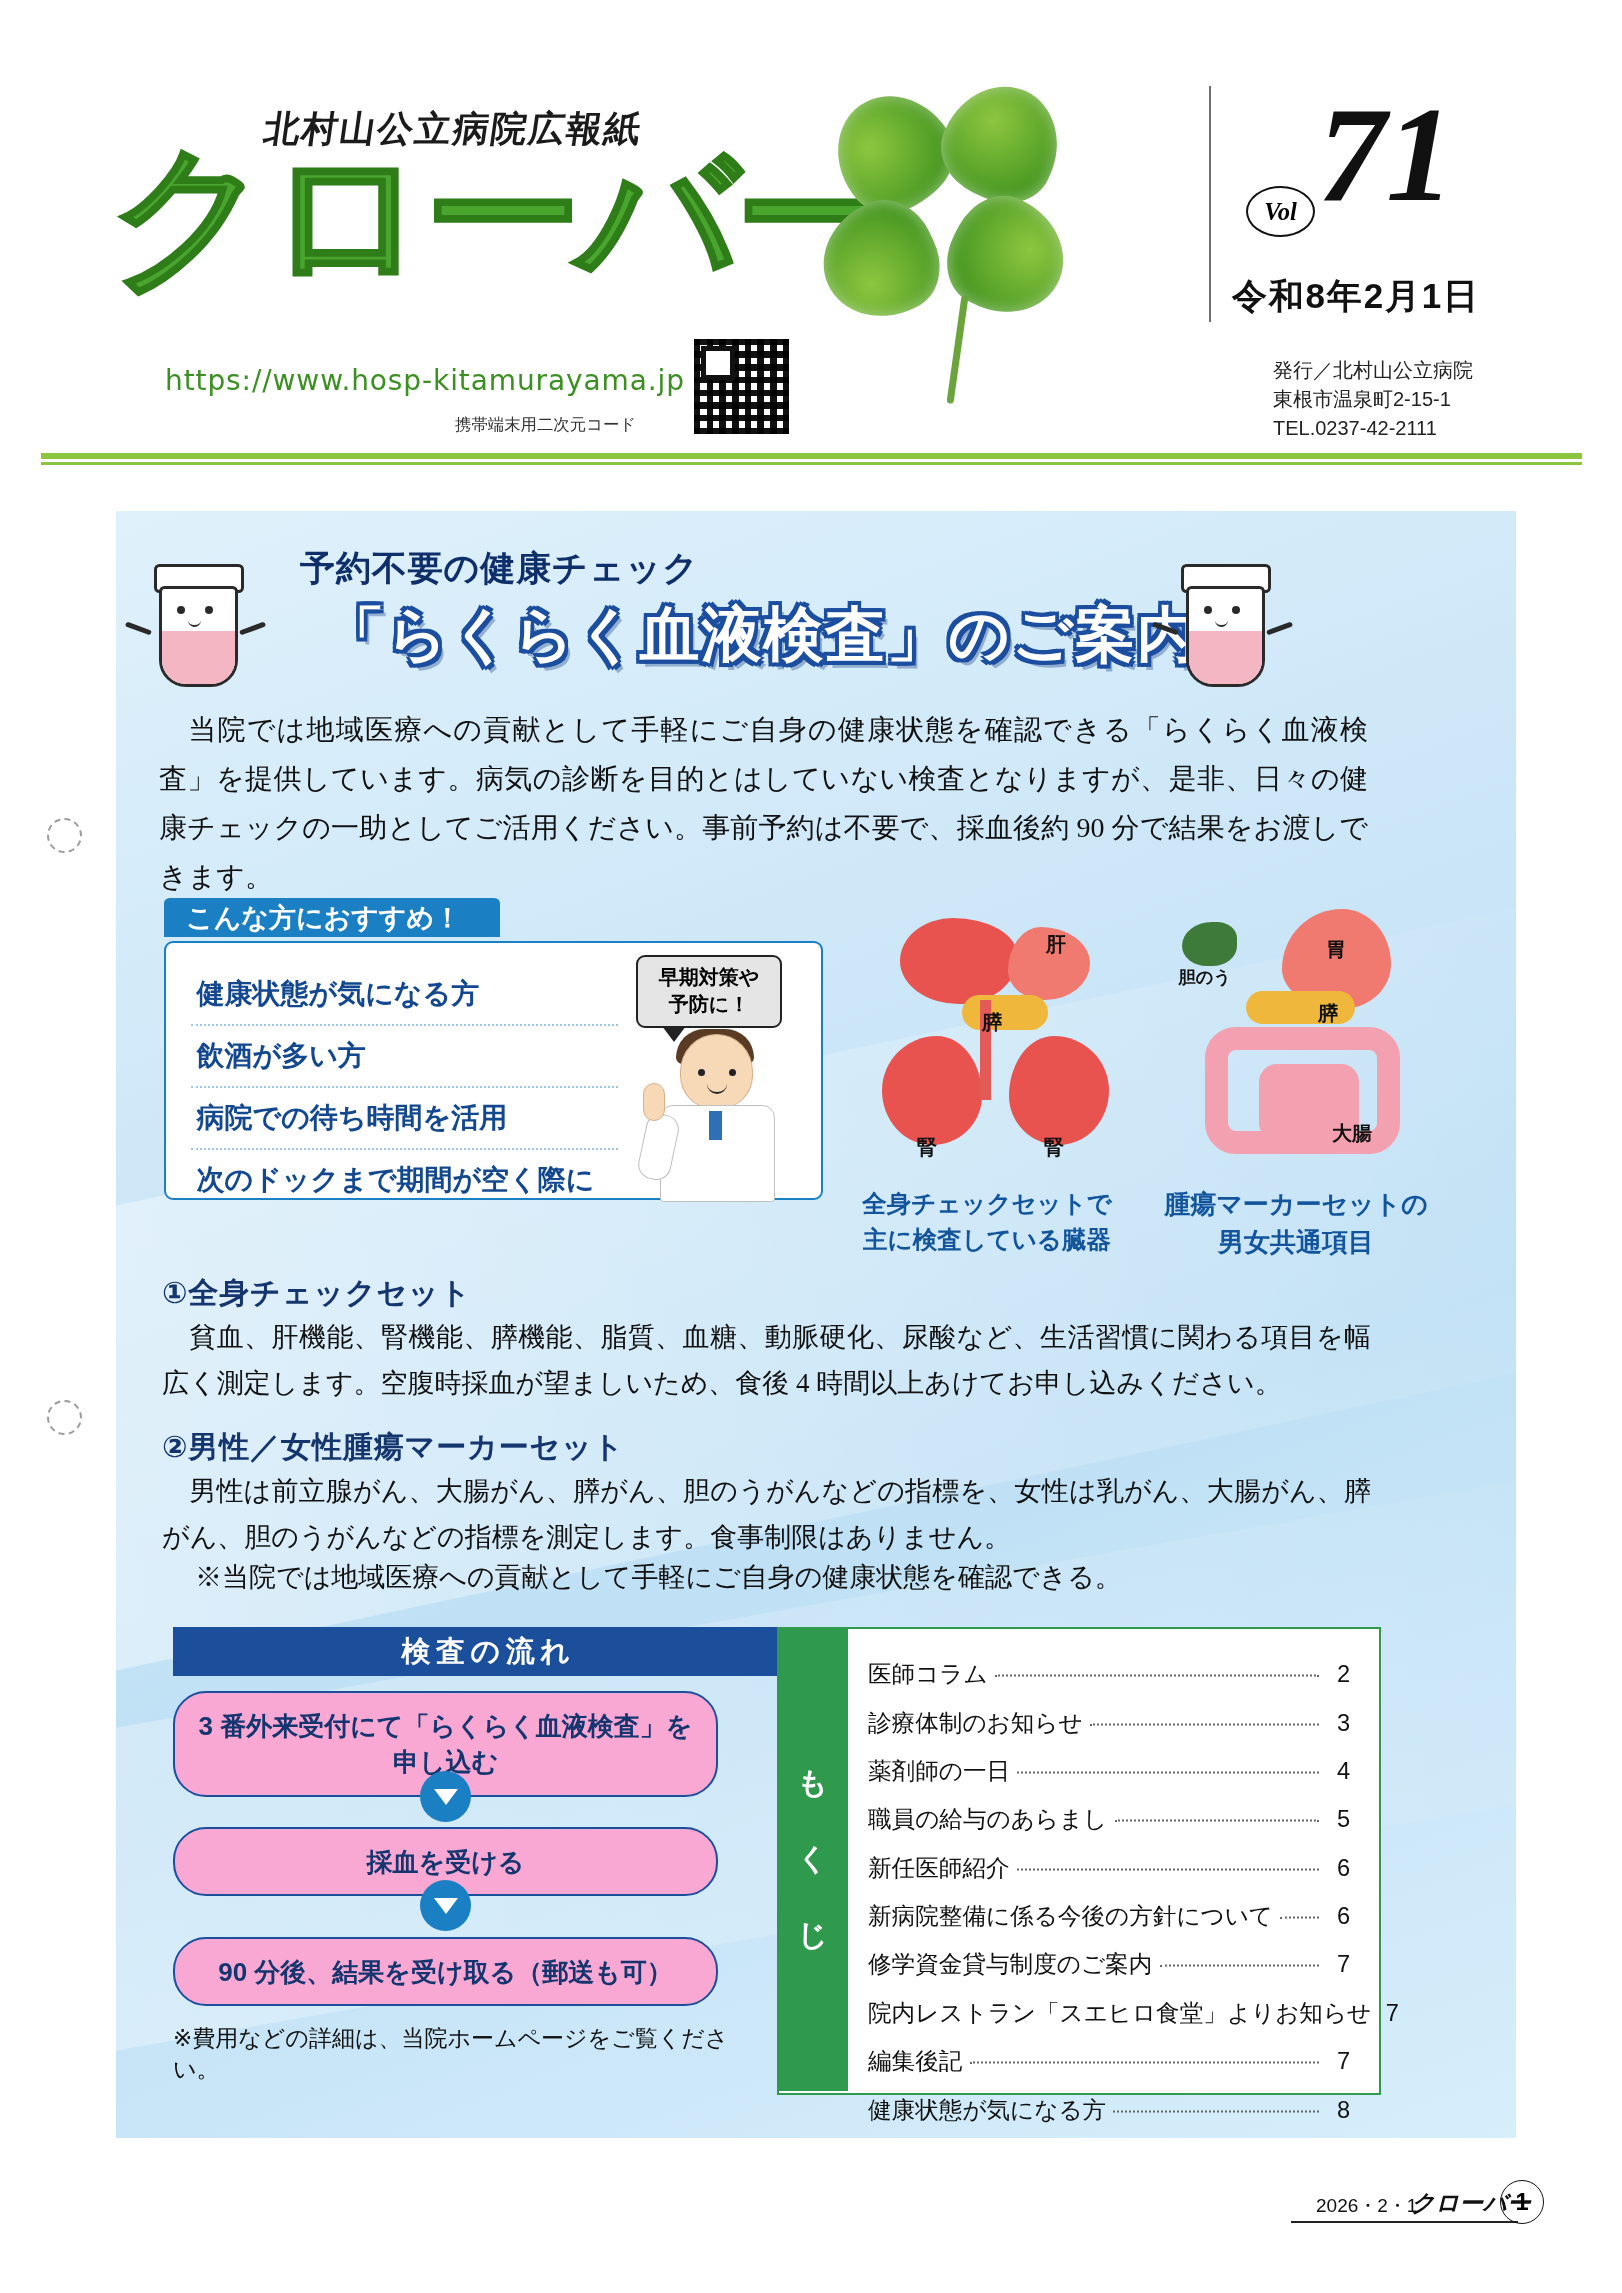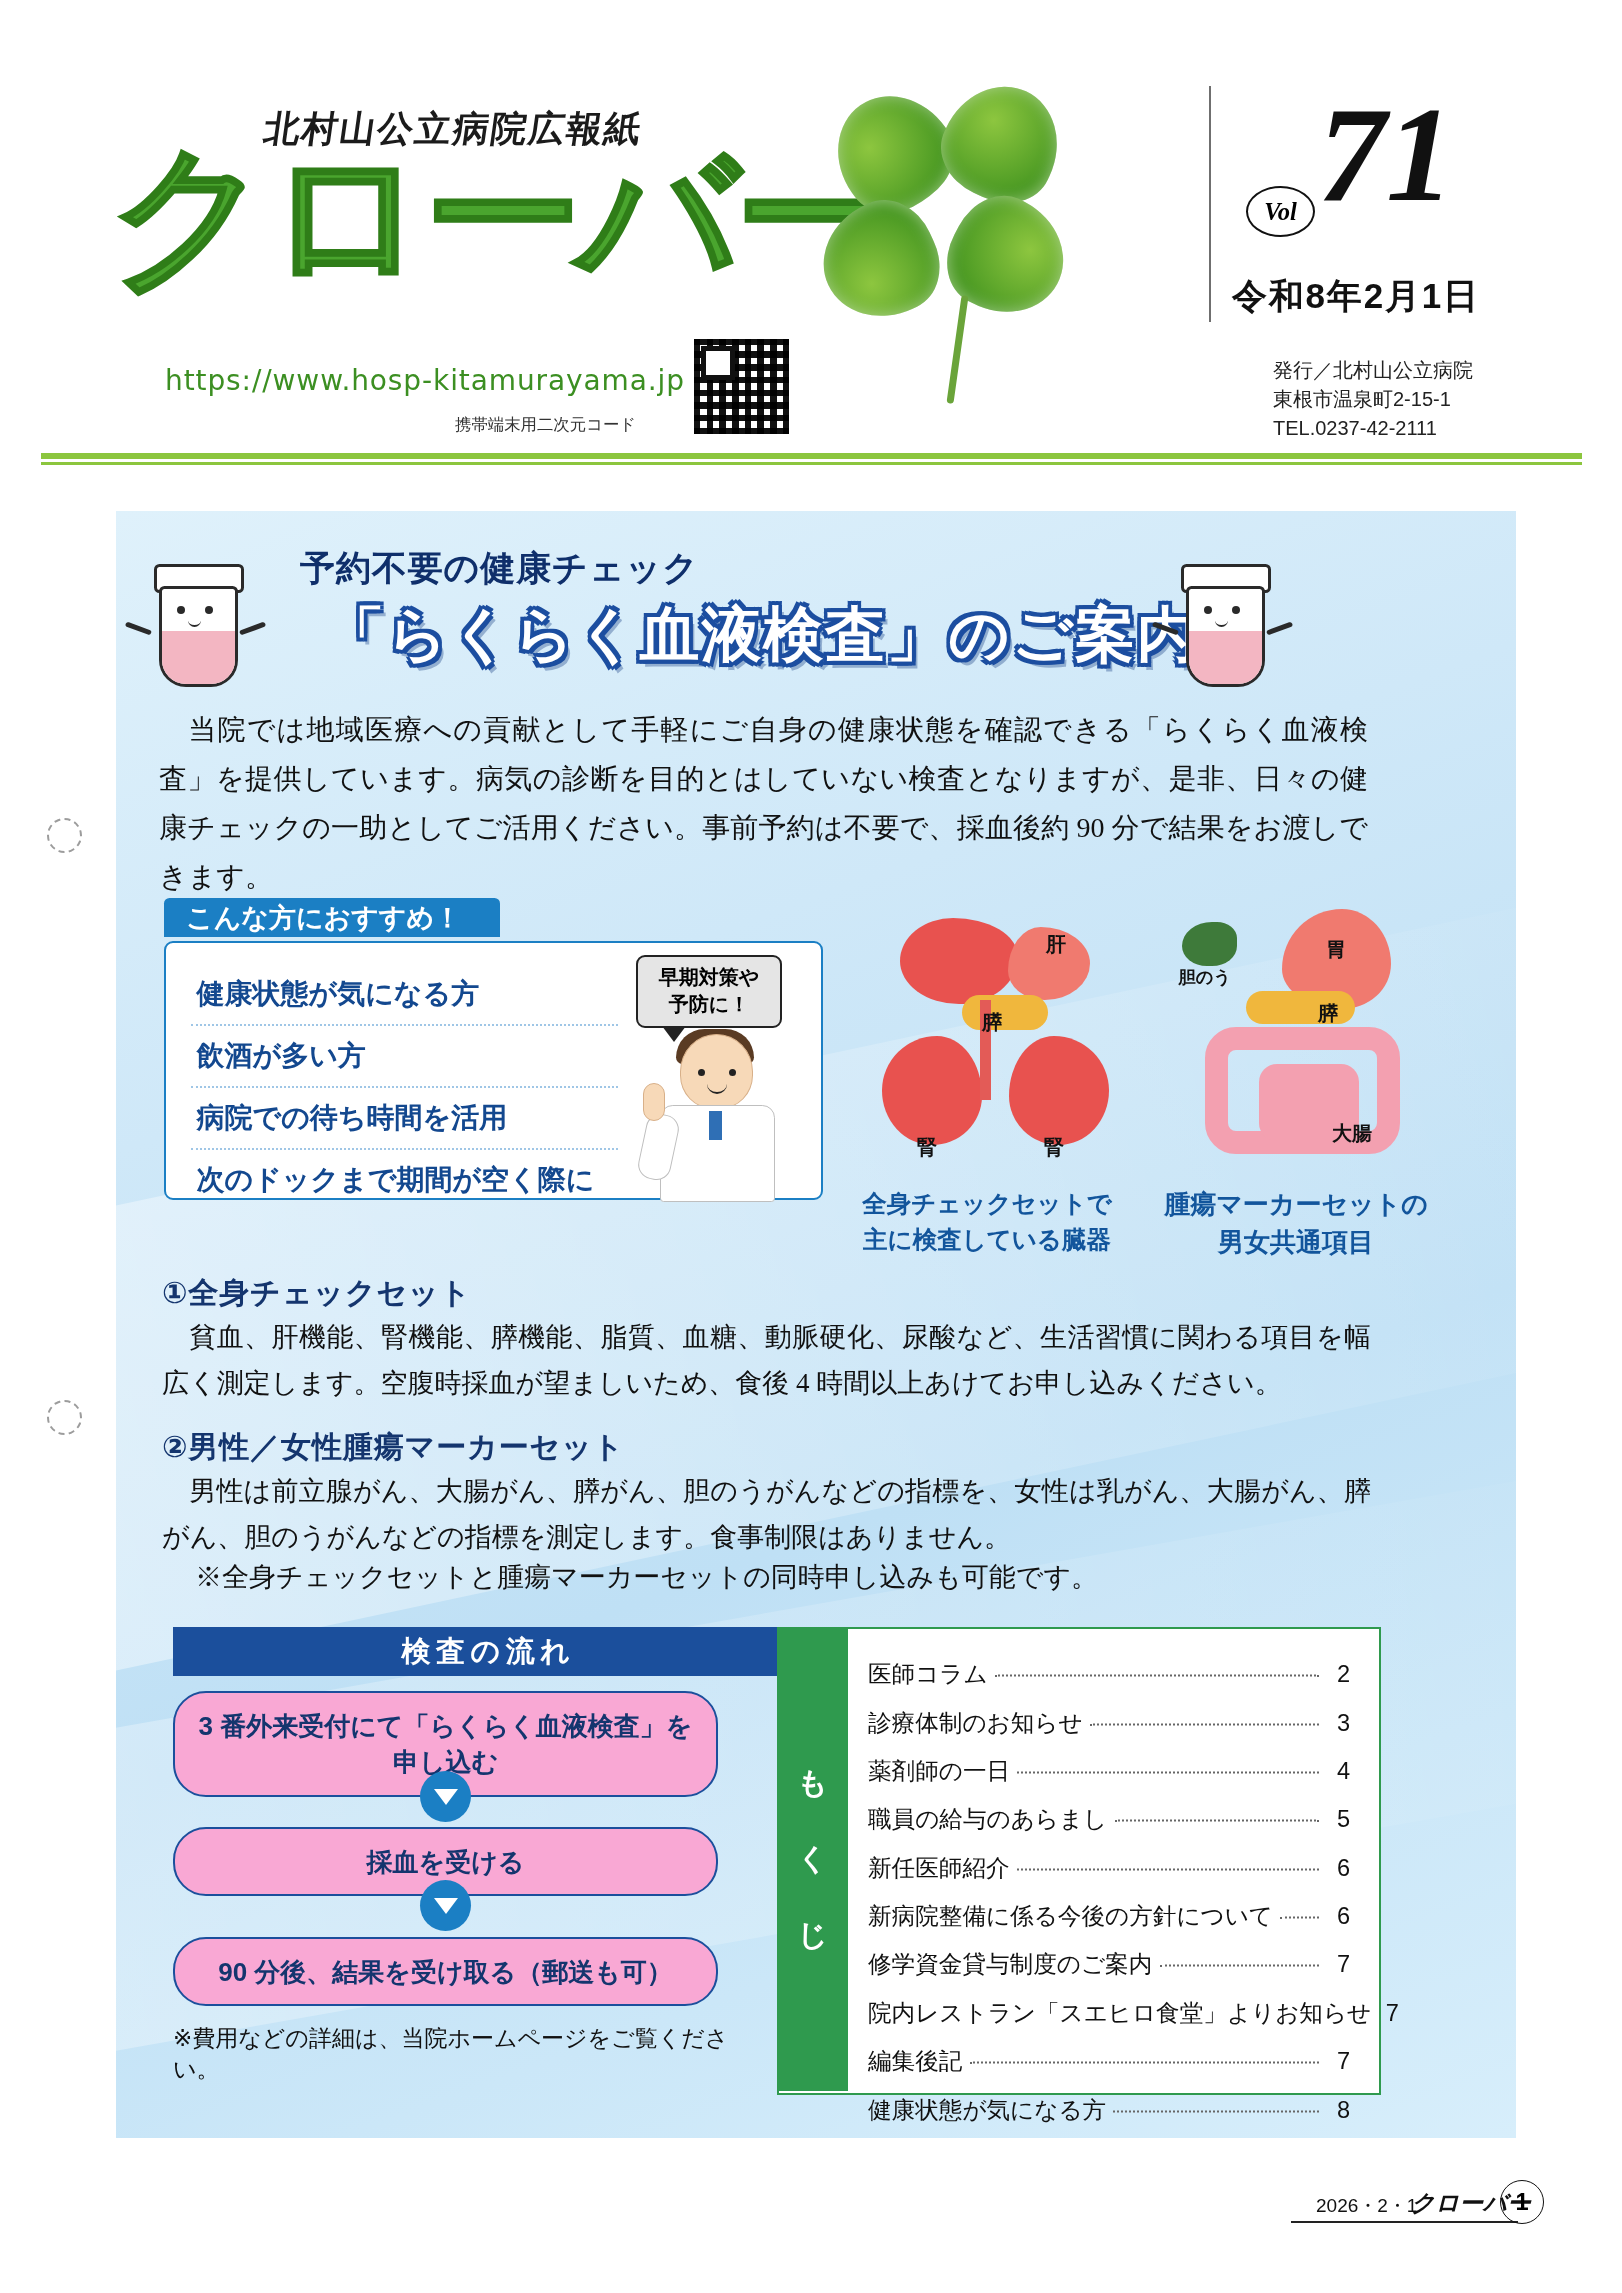--- a/index.html
+++ b/index.html
@@ -354,21 +354,21 @@
 
   <div class="cap-a" style="white-space:pre-line">全身チェックセットで
 主に検査している臓器</div>
   <div class="cap-b" style="white-space:pre-line">腫瘍マーカーセットの
 男女共通項目</div>
 
   <div class="sec-h h1">①全身チェックセット</div>
   <div class="sec-p p1">　貧血、肝機能、腎機能、膵機能、脂質、血糖、動脈硬化、尿酸など、生活習慣に関わる項目を幅広く測定します。空腹時採血が望ましいため、食後 4 時間以上あけてお申し込みください。</div>
   <div class="sec-h h2">②男性／女性腫瘍マーカーセット</div>
   <div class="sec-p p2">　男性は前立腺がん、大腸がん、膵がん、胆のうがんなどの指標を、女性は乳がん、大腸がん、膵がん、胆のうがんなどの指標を測定します。食事制限はありません。</div>
-  <div class="sec-note">※全身チェックセットと腫瘍マーカーセットの同時申し込みも可能です。</div>
+  <div class="sec-note">※当院では地域医療への貢献として手軽にご自身の健康状態を確認できる。</div>
 
   <div class="flow-title">検査の流れ</div>
   <div class="flow-step s1" style="white-space:pre-line">3 番外来受付にて「らくらく血液検査」を
 申し込む</div>
   <div class="flow-arrow a1"></div>
   <div class="flow-step s2">採血を受ける</div>
   <div class="flow-arrow a2"></div>
   <div class="flow-step s3">90 分後、結果を受け取る（郵送も可）</div>
   <div class="flow-note">※費用などの詳細は、当院ホームページをご覧ください。</div>
 

